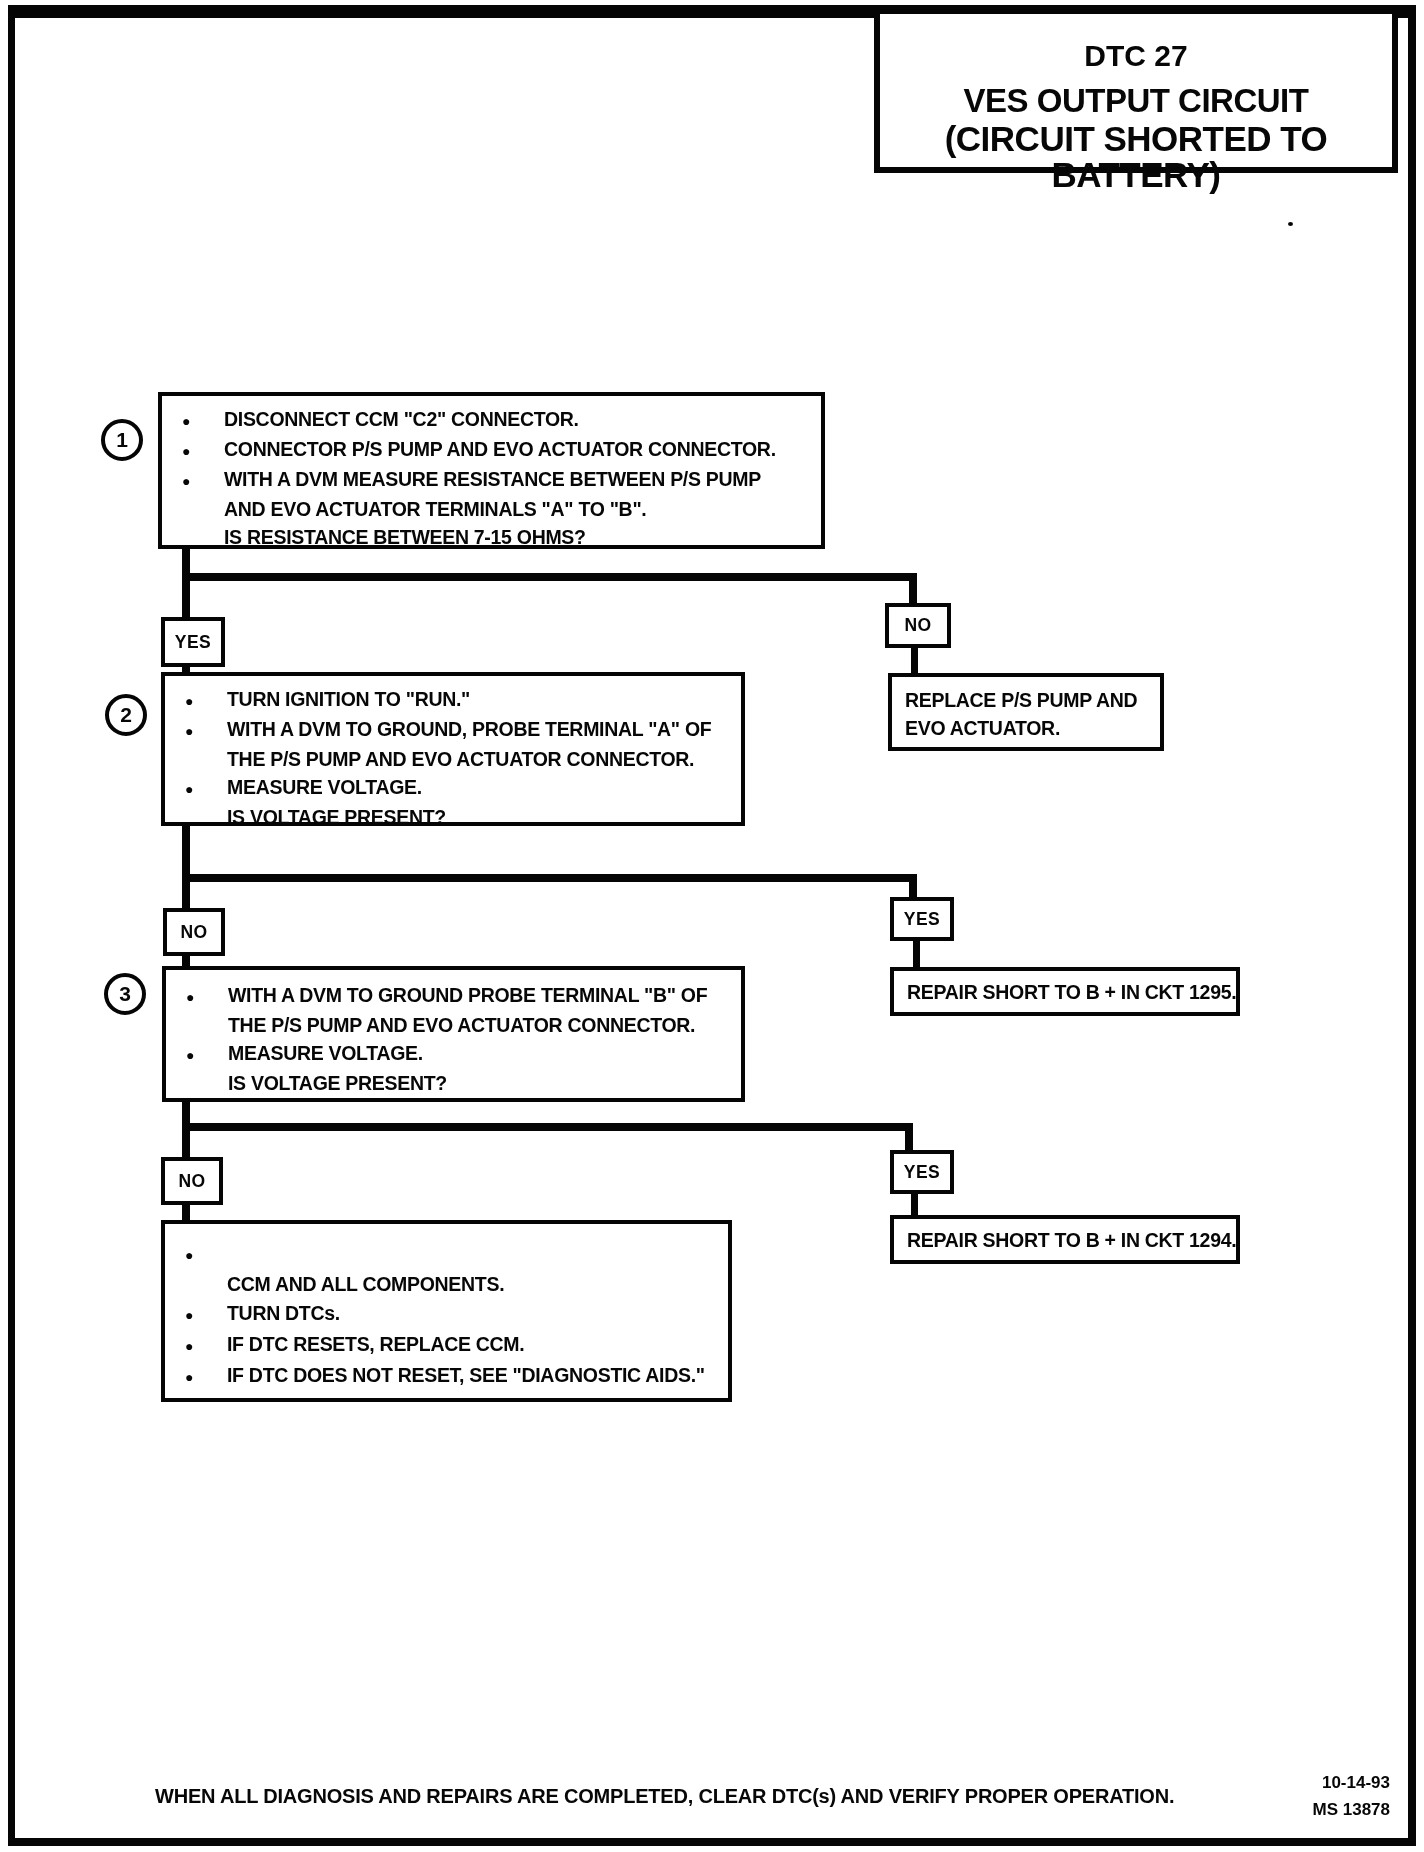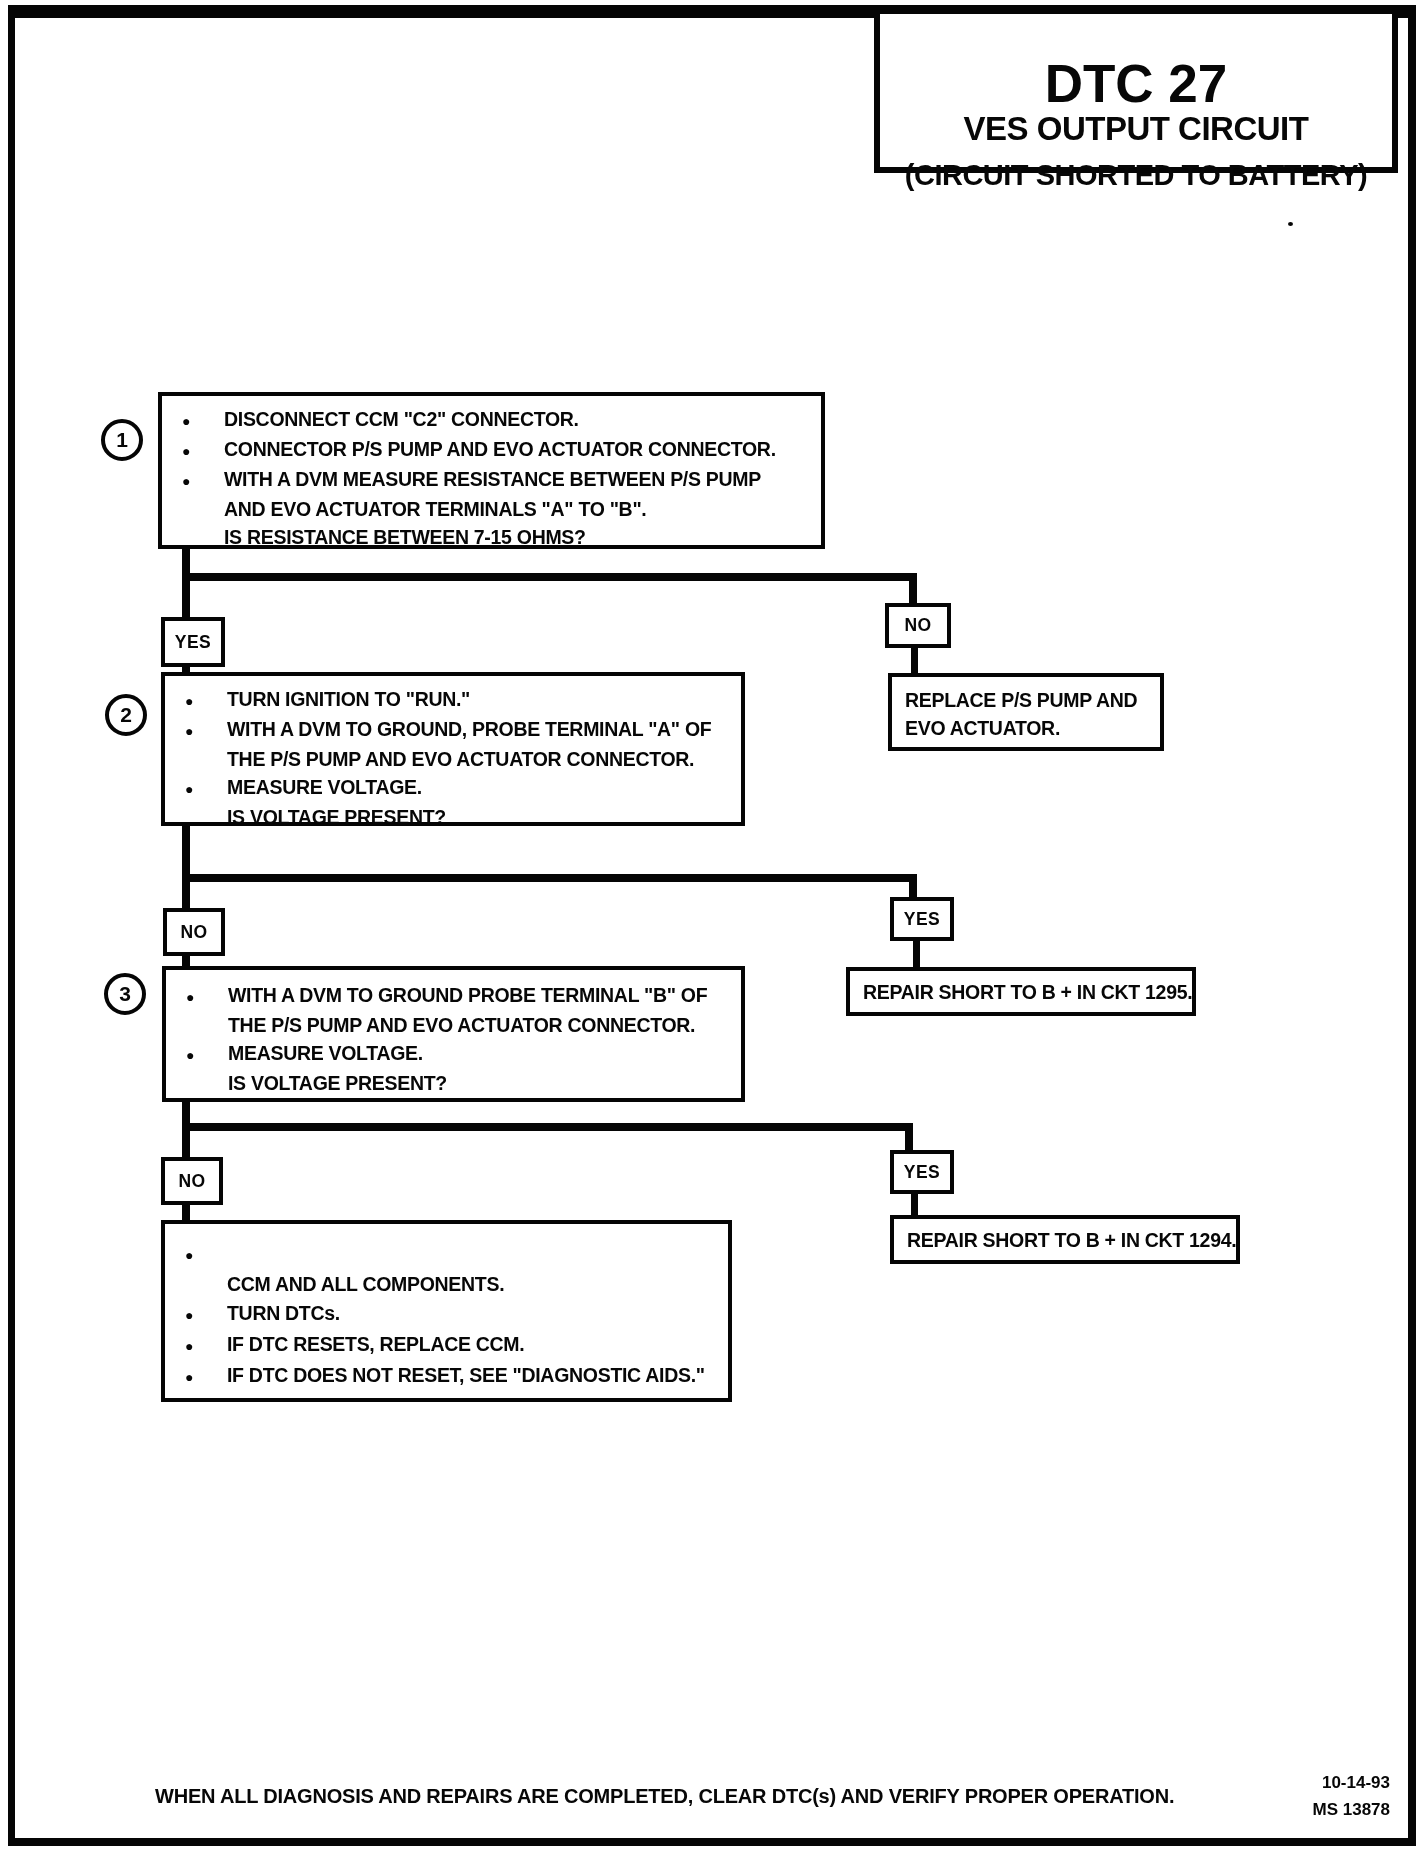--- a/index.html
+++ b/index.html
@@ -17,23 +17,23 @@
     position:absolute;left:8px;top:5px;right:8px;bottom:6px;
     border-style:solid;border-color:#050505;
     border-width:13px 8px 8px 7px;
   }
   
   .titlebox{
     position:absolute;left:874px;top:14px;width:524px;height:159px;
     border:6px solid #050505;border-top:none;
     background:#fff;text-align:center;box-sizing:border-box;
   }
-  .title-code{font-size:53px;letter-spacing:0px;padding-top:17px;line-height:50px;margin-top:28px;}
+  .title-code{font-size:30px;letter-spacing:0px;padding-top:17px;line-height:50px;}
   .title-sub1{font-size:33px;line-height:40px;letter-spacing:-0.5px;}
-  .title-sub2{font-size:29px;line-height:52px;letter-spacing:-0.5px;}
+  .title-sub2{font-size:35px;line-height:36px;letter-spacing:-0.5px;}
   
   .circle{
     position:absolute;width:42px;height:42px;border:4px solid #050505;
     border-radius:50%;box-sizing:border-box;background:#fff;
     font-size:21px;text-align:center;line-height:34px;
   }
   
   .stepbox{
     position:absolute;border:4px solid #050505;background:#fff;
     box-sizing:border-box;padding:9px 10px 0 20px;
@@ -155,21 +155,21 @@
   <div class="decision" style="left:163px;top:908px;width:62px;height:48px;">
     <span>NO</span>
   </div>
   <div class="decision" style="left:890px;top:897px;width:64px;height:44px;">
     <span>YES</span>
   </div>
 
   <div class="conn" style="left:182px;top:956px;width:8px;height:10px;"></div>
   <div class="conn" style="left:913px;top:941px;width:7px;height:26px;"></div>
 
-  <div class="result single" style="left:846px;top:967px;width:350px;height:49px;">
+  <div class="result single" style="left:890px;top:967px;width:350px;height:49px;">
     <span class="txt">REPAIR SHORT TO B + IN CKT 1295.</span>
   </div>
 
   <div class="circle" style="left:104px;top:973px;">
     <span>3</span>
   </div>
   <div class="stepbox" style="left:162px;top:966px;width:583px;height:136px;padding-top:11px;">
     <div class="line">
         <span class="bullet">●</span>
         <span class="txt">WITH A DVM TO GROUND PROBE TERMINAL "B" OF</span>

